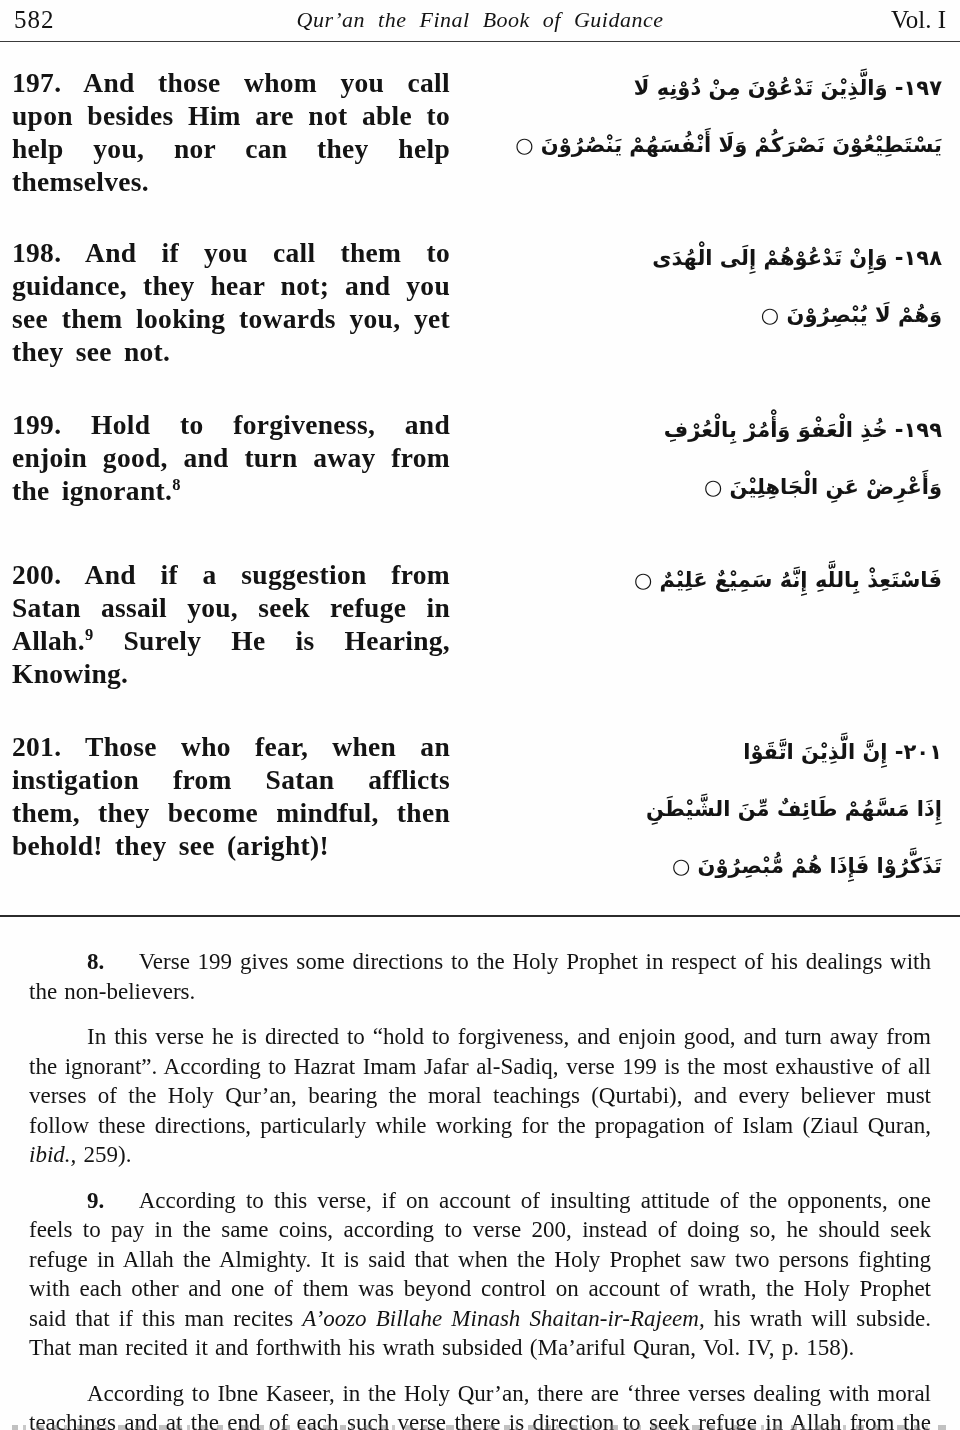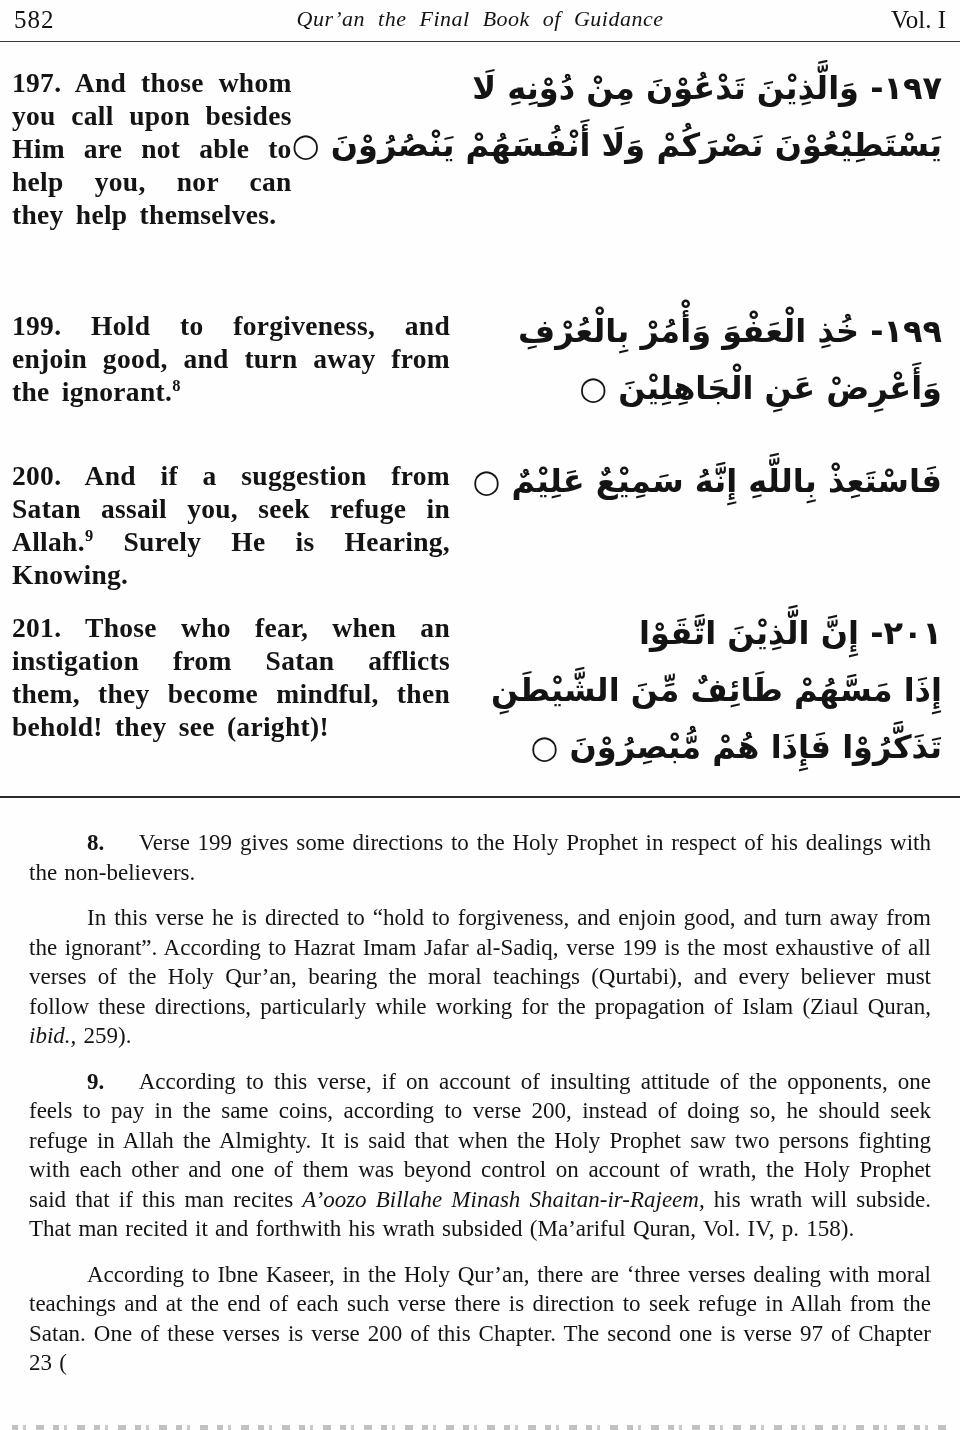--- a/index.html
+++ b/index.html
@@ -8,58 +8,58 @@
     position: relative;
     width: 960px; height: 1430px;
     margin: 0 auto;
     background: #fefefe;
     color: #141414;
     font-family: "Liberation Serif", serif;
     overflow: hidden;
   }
   
   .hdr {
-    display: flex; align-items: flex-start;
+    display: flex; align-items: center;
     padding: 6px 14px 0 14px;
     font-size: 25px;
   }
   .hdr .pnum { width: 120px; letter-spacing: 1px; }
   .hdr .title {
     flex: 1; text-align: center;
     font-style: italic; font-size: 22px;
     word-spacing: 7px; letter-spacing: .5px;
   }
   .hdr .vol { width: 120px; text-align: right; }
   .hdr-rule { border: 0; border-top: 1.5px solid #3a3a3a; margin: 7px 0 0 0; }
 
   
   .verses { padding: 24px 12px 0 12px; }
   .vrow { display: flex; align-items: flex-start; }
   .vrow.g1 { margin-bottom: 38px; }
   .vrow.g2 { margin-bottom: 40px; }
   .vrow.g3 { margin-bottom: 42px; }
-  .vrow.g4 { margin-bottom: 20px; }
+  .vrow.g4 { margin-bottom: 40px; }
   .vrow.g5 { margin-bottom: 0; }
   .ven {
     width: 438px;
     font-weight: bold;
     font-size: 27.5px;
     line-height: 33px;
     text-align: justify;
     word-spacing: 5px;
     letter-spacing: .3px;
   }
   .ven sup { font-size: 60%; line-height: 0; }
   .var {
     flex: 1;
     direction: rtl;
     text-align: right;
     font-family: "DejaVu Sans", sans-serif;
     font-weight: bold;
-    font-size: 32px;
+    font-size: 21px;
     line-height: 57px;
     padding-right: 6px;
     margin-top: -6px;
   }
   .var .ar-line { white-space: nowrap; }
 
   
   .fn-rule { border: 0; border-top: 2.5px solid #2b2b2b; margin: 20px 0 0 0; }
   .fnotes { padding: 14px 13px 0 13px; font-size: 23px; line-height: 29.5px; }
   .fnotes p {
@@ -96,21 +96,24 @@
 
     <div class="vrow g1">
       <div class="ven"><span>197. And those whom you call upon besides Him are not able to help you, nor can they help themselves.</span></div>
       <div class="var">
           <div class="ar-line">١٩٧- وَالَّذِيْنَ تَدْعُوْنَ مِنْ دُوْنِهِ لَا</div>
           <div class="ar-line">يَسْتَطِيْعُوْنَ نَصْرَكُمْ وَلَا أَنْفُسَهُمْ يَنْصُرُوْنَ ○</div>
         </div>
     </div>
 
     <div class="vrow g2">
+      <div class="ven"><span>198. And if you call them to guidance, they hear not; and you see them looking towards you, yet they see not.</span></div>
       <div class="var">
+          <div class="ar-line">١٩٨- وَإِنْ تَدْعُوْهُمْ إِلَى الْهُدَى</div>
+          <div class="ar-line">وَهُمْ لَا يُبْصِرُوْنَ ○</div>
         </div>
     </div>
 
     <div class="vrow g3">
       <div class="ven"><span>199. Hold to forgiveness, and enjoin good, and turn away from the ignorant.</span><sup>8</sup></div>
       <div class="var">
           <div class="ar-line">١٩٩- خُذِ الْعَفْوَ وَأْمُرْ بِالْعُرْفِ</div>
           <div class="ar-line">وَأَعْرِضْ عَنِ الْجَاهِلِيْنَ ○</div>
         </div>
     </div>

